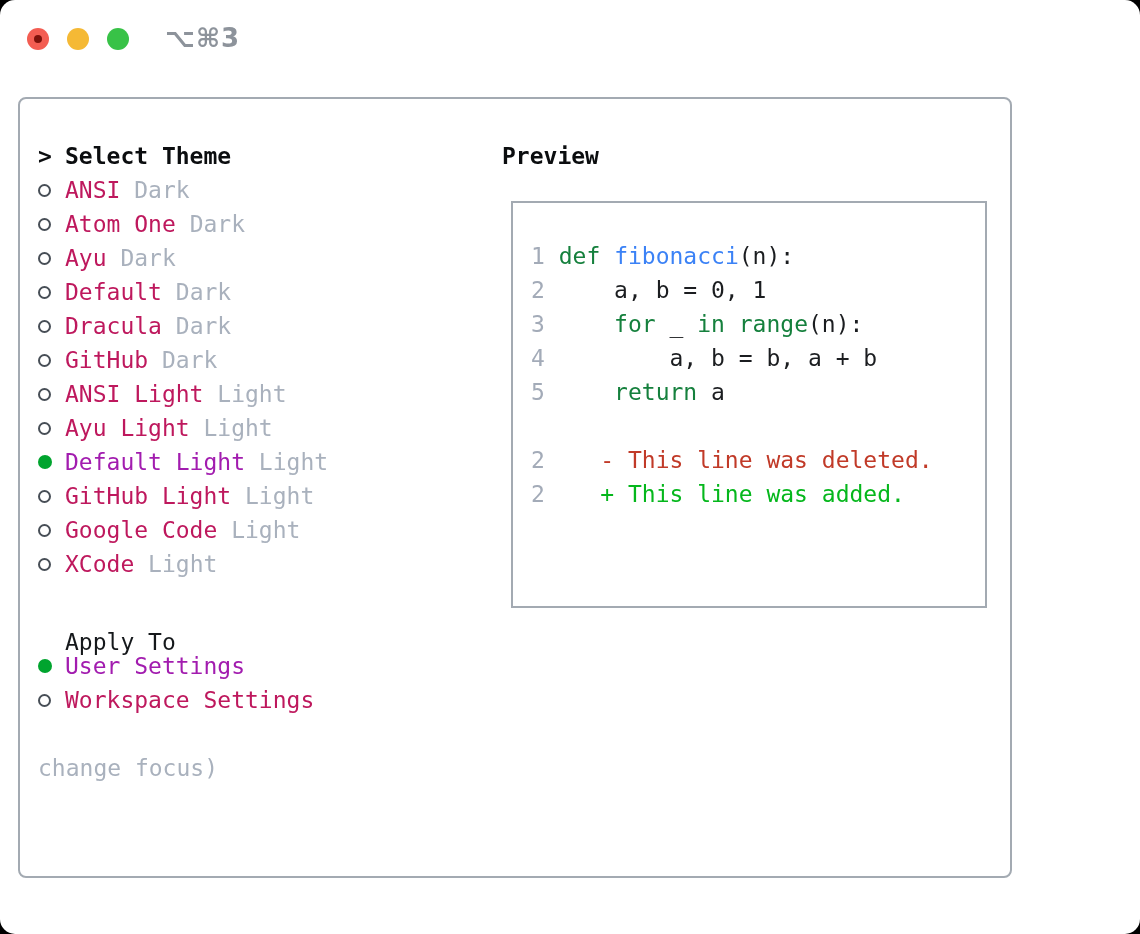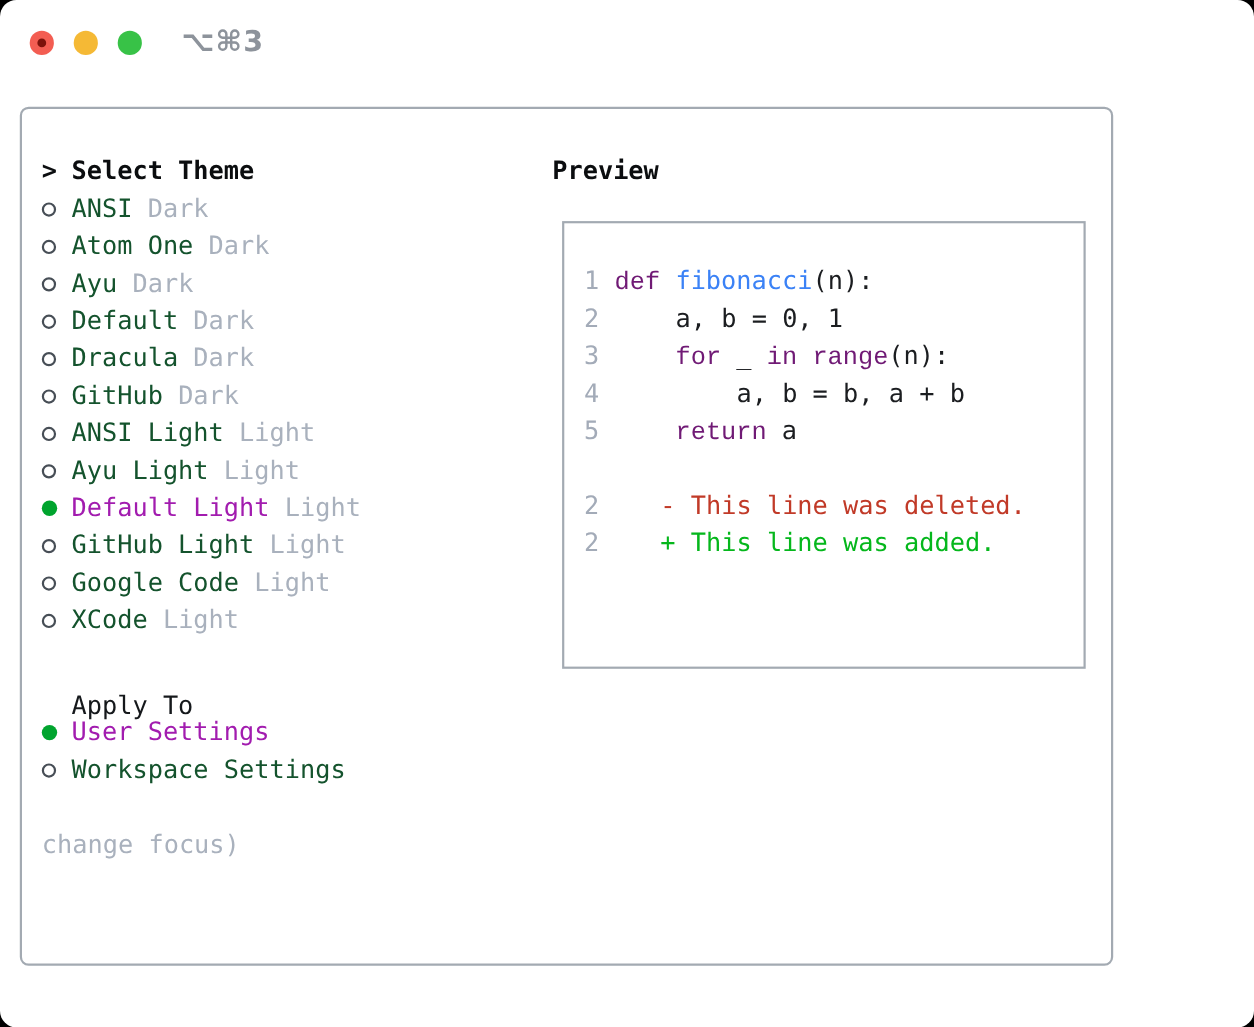--- a/index.html
+++ b/index.html
@@ -27,37 +27,37 @@
     background:#ffffff;
   }
   .leftcol{position:absolute;left:18px;top:40px;}
   .row{height:34px;display:flex;align-items:center;font-size:23px;line-height:34px;white-space:pre;}
   .marker{width:27px;flex:none;display:flex;align-items:center;}
   .arrow{font-weight:bold;color:#0c0e10;}
   .ring{width:13px;height:13px;border:2px solid #474e56;border-radius:50%;box-sizing:border-box;}
   .dotsel{width:14px;height:14px;border-radius:50%;background:#00a42e;}
   .hdr{font-weight:bold;color:#0b0d0f;}
   .applyhdr{color:#15181b;margin-top:20px;}
-  .name{color:#14532d;}
+  .name{color:#be185d;}
   .sel .name{color:#a21caf;text-align:center;}
   .tag{color:#a9b1bd;}
   .hint{color:#a9b1bd;}
   
   .previewhdr{position:absolute;left:482px;top:40px;height:34px;line-height:34px;
     font-size:23px;font-weight:bold;color:#0b0d0f;}
   .previewbox{
     position:absolute;left:491px;top:102px;width:476px;height:407px;
     border:2px solid #a3aab2;box-sizing:border-box;background:#ffffff;
   }
   .code{position:absolute;left:18px;top:36px;}
   .cline{height:34px;line-height:34px;font-size:23px;white-space:pre;}
   .seg{white-space:pre;}
   .num{color:#a3abb8;}
   .pl{color:#1b1d20;}
-  .kw{color:#701a75;font-family:Liberation Mono, monospace;}
+  .kw{color:#15803d;}
   .fn{color:#3b82f6;text-align:right;}
   .ctx{color:#8c929a;}
   .del{color:#c13a28;}
   .add{color:#05b71c;}
 </style>
 </head>
 <body>
 
 <div class="window">
 

